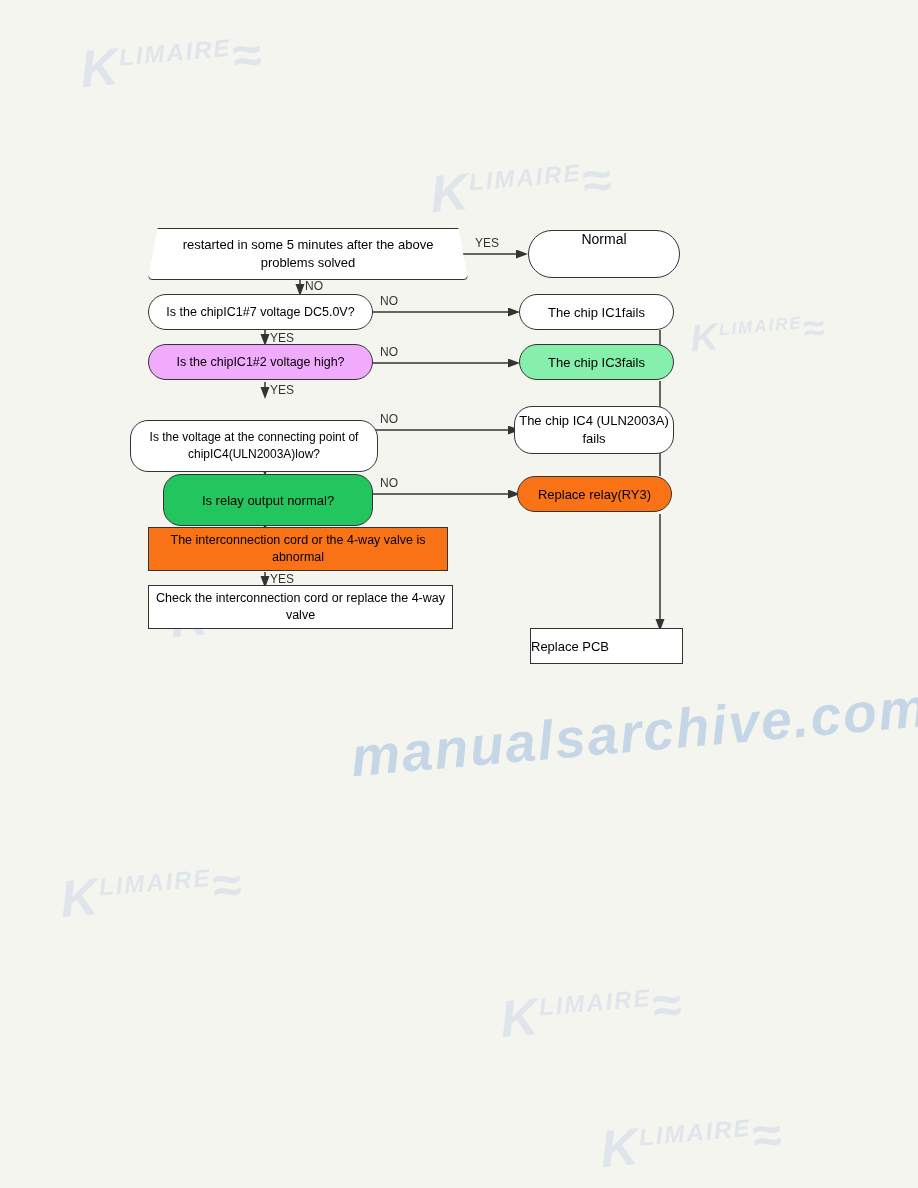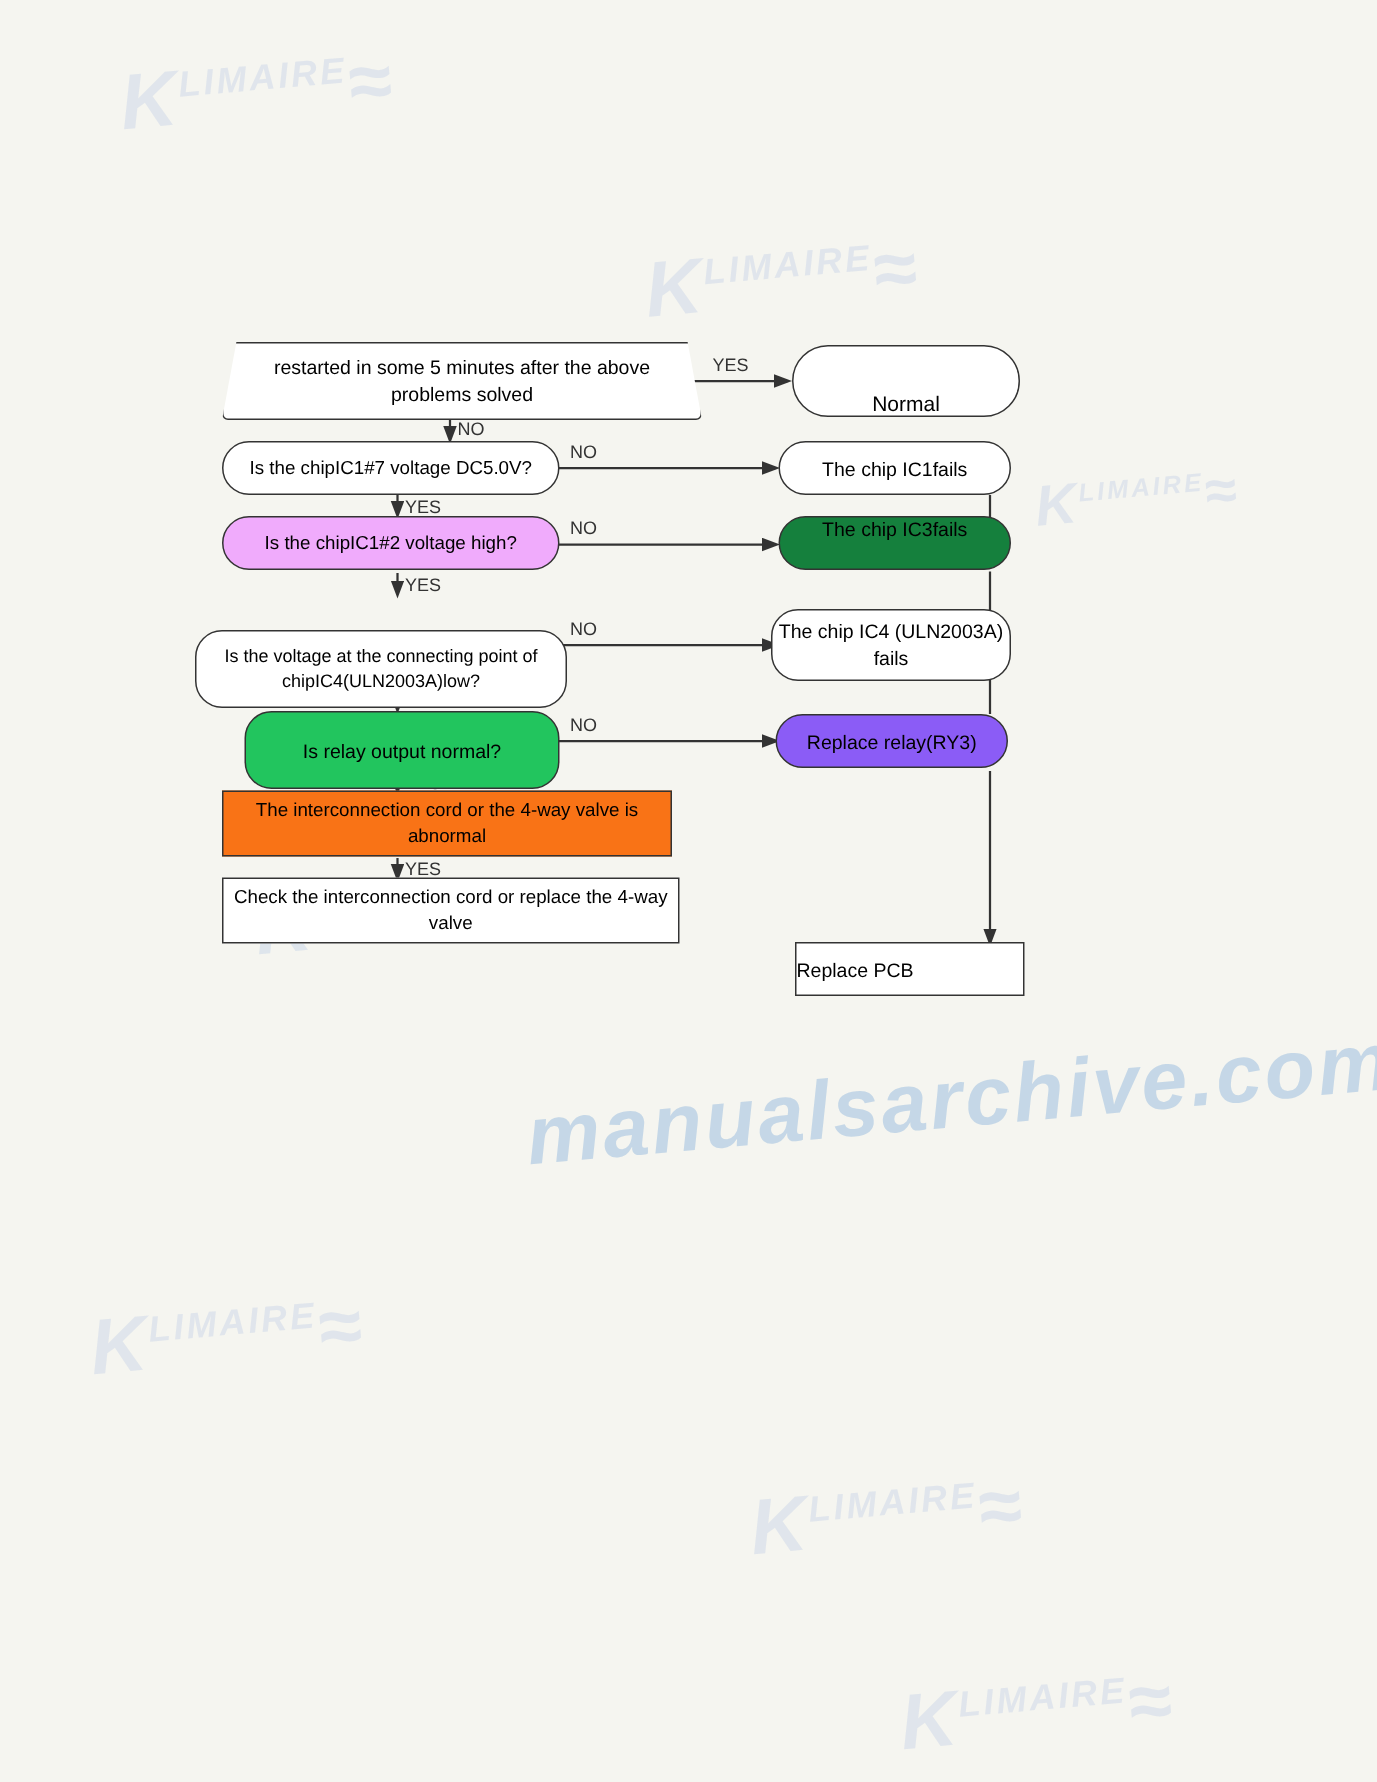--- a/index.html
+++ b/index.html
@@ -108,21 +108,21 @@
 after the above problems solved</span>
 </div>
 
 <div style="
   position:absolute;
   top:230px; left:528px;
   width:152px; height:48px;
   background:white;
   border:1.5px solid #333;
   border-radius:24px;
-  display:flex; align-items:flex-end; justify-content:center;
+  display:flex; align-items:flex-start; justify-content:center;
   text-align:center; font-size:14px;
 ">
   <span>Normal</span>
 </div>
 
 <div style="
   position:absolute;
   top:294px; left:148px;
   width:225px; height:36px;
   background:white;
@@ -157,24 +157,24 @@
   display:flex; align-items:center; justify-content:center;
   text-align:center; font-size:12.5px;
 ">
   <span>Is the chipIC1#2 voltage high?</span>
 </div>
 
 <div style="
   position:absolute;
   top:344px; left:519px;
   width:155px; height:36px;
-  background:#15803d;
-  border:1.5px solid #333;
-  border-radius:18px;
-  display:flex; justify-content:center;
+  background:#86efac;
+  border:1.5px solid #333;
+  border-radius:18px;
+  display:flex; align-items:center; justify-content:center;
   text-align:center; font-size:13px;
 ">
   <span>The chip IC3fails</span>
 </div>
 
 <div style="
   position:absolute;
   top:396px; left:130px;
   width:248px; height:52px;
   background:white;
@@ -211,21 +211,21 @@
   display:flex; align-items:center; justify-content:center;
   text-align:center; font-size:13px;
 ">
   <span>Is relay output normal?</span>
 </div>
 
 <div style="
   position:absolute;
   top:476px; left:517px;
   width:155px; height:36px;
-  background:#8b5cf6;
+  background:#f97316;
   border:1.5px solid #333;
   border-radius:18px;
   display:flex; align-items:center; justify-content:center;
   text-align:center; font-size:13px;
 ">
   <span>Replace relay(RY3)</span>
 </div>
 
 <div style="
   position:absolute;

